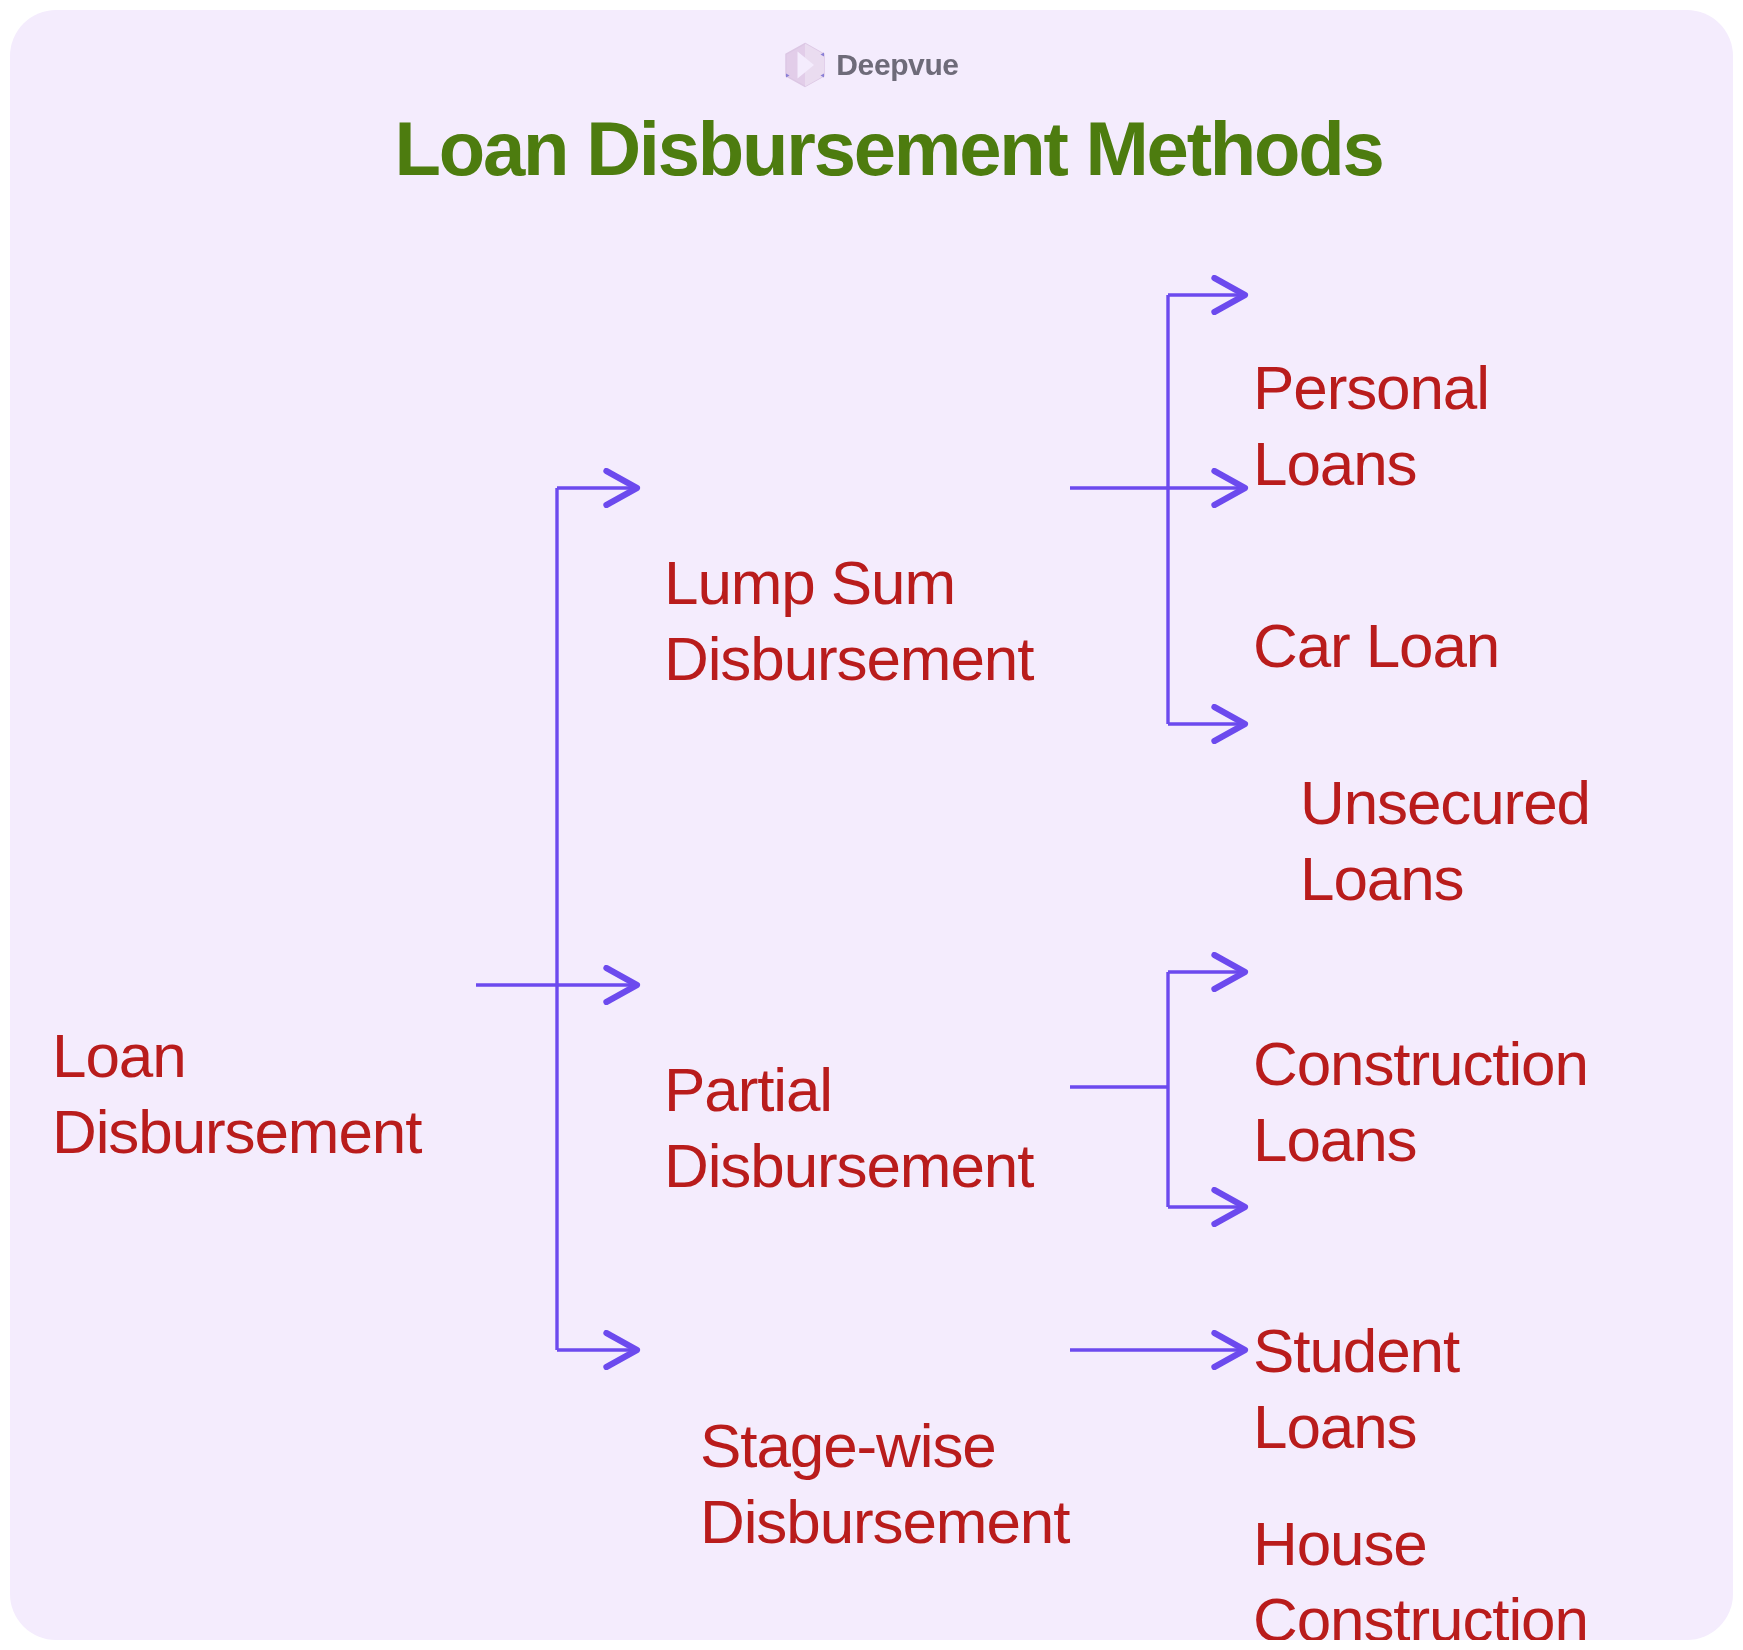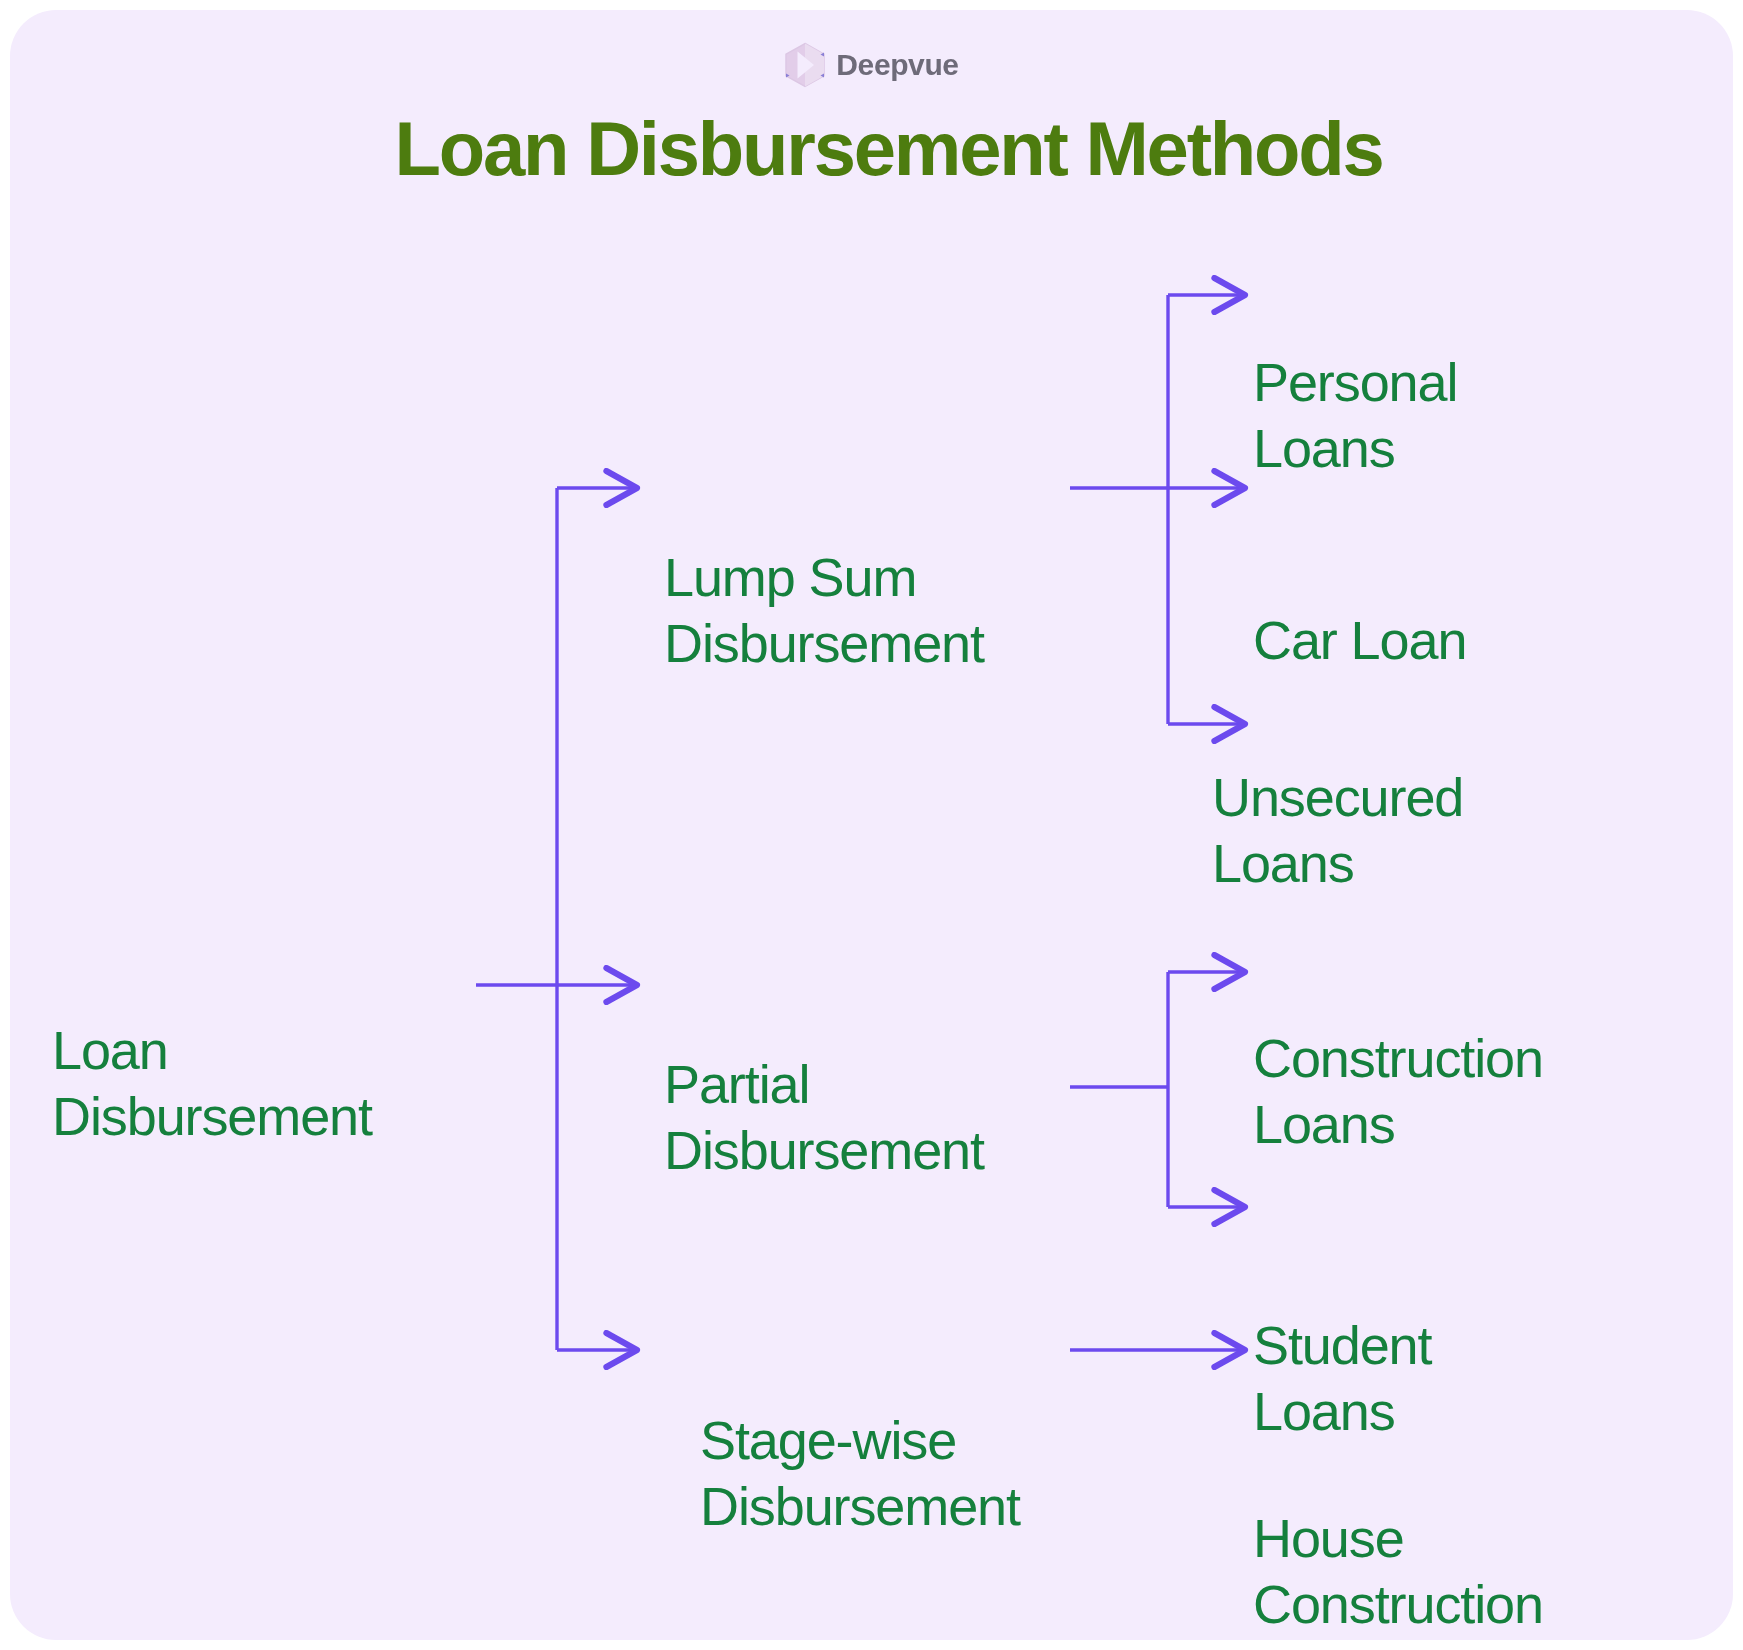--- a/index.html
+++ b/index.html
@@ -68,33 +68,33 @@
   
   #diagram {
     position: absolute;
     left: 0;
     top: 0;
     width: 1723px;
     height: 1630px;
   }
   .node {
     position: absolute;
-    color: #15803d;
-    font-size: 54px;
+    color: #b91c1c;
+    font-size: 62px;
     line-height: 1.22;
     letter-spacing: -1.1px;
     white-space: pre-line;
   }
   .node.root   { left: 42px;   top: 1010px; width: 410px; }
   .node.lvl1-a { left: 654px;  top: 535px;  width: 400px; }
   .node.lvl1-b { left: 654px;  top: 1042px; width: 400px; }
   .node.lvl1-c { left: 654px;  top: 1398px; width: 400px; margin-left: 36px; }
   .node.lvl2-a { left: 1243px; top: 340px;  width: 420px; }
   .node.lvl2-b { left: 1243px; top: 598px;  width: 420px; }
-  .node.lvl2-c { left: 1202px; top: 755px;  width: 420px; }
+  .node.lvl2-c { left: 1290px; top: 755px;  width: 420px; }
   .node.lvl2-d { left: 1243px; top: 1016px; width: 420px; }
   .node.lvl2-e { left: 1243px; top: 1263px; width: 420px; margin-top: 40px; }
   .node.lvl2-f { left: 1243px; top: 1496px; width: 420px; }
 
   
   .node.root   { top: 1008px; }
 </style>
 </head>
 <body>
 

